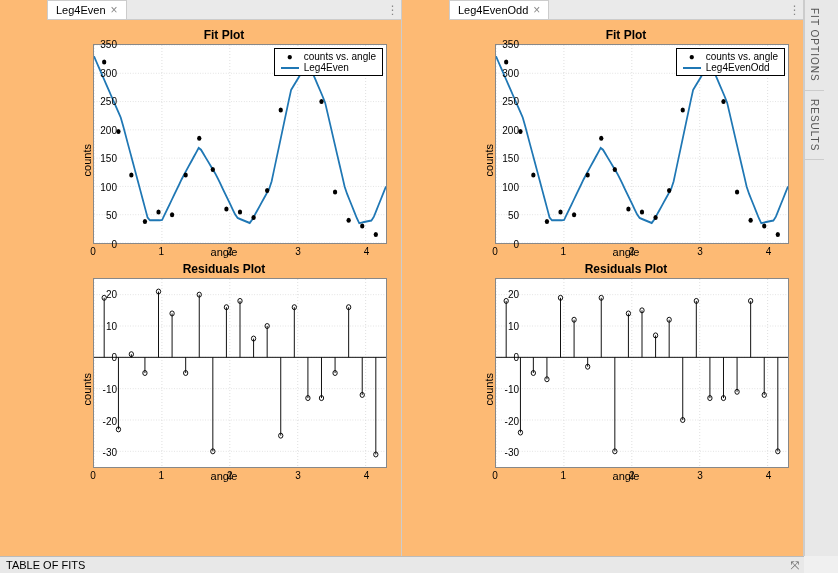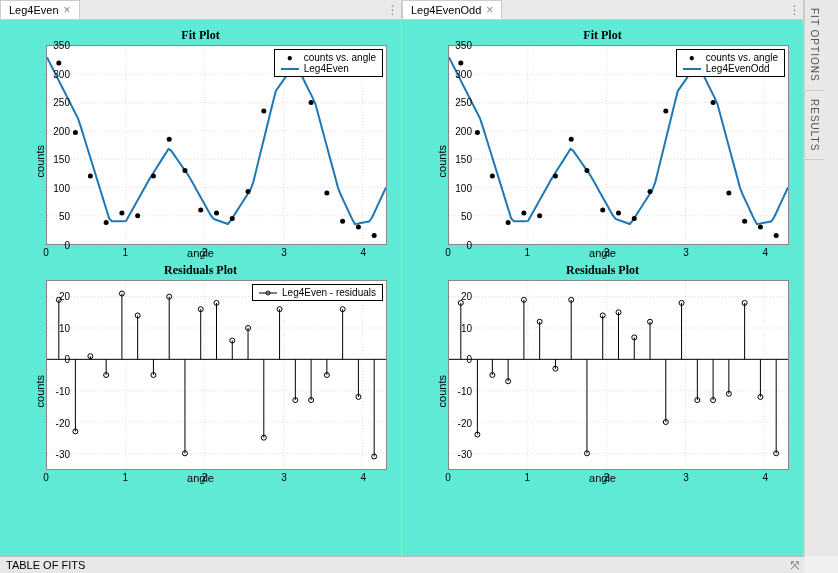--- a/index.html
+++ b/index.html
@@ -1,25 +1,25 @@
 <!DOCTYPE html>
 <html><head>
 <meta charset="utf-8">
 <style>
   * { box-sizing: border-box; margin: 0; padding: 0; }
   body { font-family: Arial, Helvetica, sans-serif; font-size: 11px; background: #f0f0f0; width: 838px; height: 573px; overflow: hidden; position: relative; }
   .main-area { display: flex; width: 804px; height: 556px; position: absolute; top: 0; left: 0; }
-  .panel { flex: 1; display: flex; flex-direction: column; border-right: 1px solid #ccc; background: #5eead4; position: relative; }
+  .panel { flex: 1; display: flex; flex-direction: column; border-right: 1px solid #ccc; background: #fdba74; position: relative; padding-left: 47px; }
   .tab-bar { height: 20px; background: #eaeaea; border-bottom: 1px solid #ccc; display: flex; align-items: stretch; }
   .tab { background: #fff; border: 1px solid #ccc; border-bottom: none; padding: 2px 8px; display: flex; align-items: center; gap: 5px; font-size: 11px; }
   .tab .close { color: #888; cursor: pointer; font-size: 12px; line-height: 1; }
   .tab-menu { margin-left: auto; width: 18px; display: flex; align-items: center; justify-content: center; color: #888; cursor: pointer; font-size: 12px; letter-spacing: -1px; }
   .panel-body { flex: 1; padding: 4px 8px 0 8px; display: flex; flex-direction: column; }
   .plot-box { background: #fff; border: 1px solid #888; position: relative; }
-  .plot-title { text-align: center; font-weight: bold; font-size: 12px; margin: 4px 0 2px 0; font-family: Liberation Serif, serif; }
+  .plot-title { text-align: center; font-weight: bold; font-size: 12px; margin: 4px 0 2px 0; }
   .ylabel { position: absolute; left: -6px; top: 50%; transform: translate(-100%, -50%) rotate(-90deg); transform-origin: right center; font-size: 11px; white-space: nowrap; }
   .xlabel { text-align: center; font-size: 11px; margin-top: 2px; }
   .legend { position: absolute; background: #fff; border: 1px solid #000; padding: 2px 6px; font-size: 10px; top: 3px; right: 3px; z-index: 5; }
   .legend-row { display: flex; align-items: center; gap: 5px; white-space: nowrap; }
   .swatch-dot { width: 18px; display: flex; justify-content: center; }
   .swatch-line { width: 18px; height: 2px; background: #1f77b4; }
   .axes-wrap { position: relative; margin-left: 38px; margin-right: 6px; }
   .yticks { position: absolute; left: -6px; top: 0; bottom: 0; width: 30px; }
   .ytick { position: absolute; right: 0; transform: translateY(50%); font-size: 10px; text-align: right; width: 30px; }
   .xticks { display: flex; justify-content: space-between; font-size: 10px; margin-top: 2px; }
@@ -117,31 +117,20 @@
             <span style="position: absolute; left: 69.7674%; transform: translateX(-50%);">3</span>
             <span style="position: absolute; left: 93.0233%; transform: translateX(-50%);">4</span>
           </div>
       </div>
       <div class="xlabel">angle</div>
 
       <div class="plot-title">Residuals Plot</div>
       <div class="axes-wrap" style="height:190px;">
         <div class="ylabel">counts</div>
         <div class="plot-box" style="height:190px;">
-          <div class="legend">
-            <div class="legend-row">
-              <span class="swatch-dot">
-                  <svg width="18" height="10">
-                    <line x1="0" y1="5" x2="18" y2="5" stroke="#000"></line>
-                    <circle cx="9" cy="5" r="2" fill="none" stroke="#000"></circle>
-                  </svg>
-                </span>
-              <span>Leg4Even - residuals</span>
-            </div>
-          </div>
           <svg width="100%" height="100%" preserveAspectRatio="none" id="svg-res-0" viewBox="0 0 339 188">
               <line class="grid-line" x1="0" x2="339" y1="172.33333333333334" y2="172.33333333333334"></line>
               <line class="grid-line" x1="0" x2="339" y1="141" y2="141"></line>
               <line class="grid-line" x1="0" x2="339" y1="109.66666666666666" y2="109.66666666666666"></line>
               <line class="grid-line" x1="0" x2="339" y1="78.33333333333333" y2="78.33333333333333"></line>
               <line class="grid-line" x1="0" x2="339" y1="47" y2="47"></line>
               <line class="grid-line" x1="0" x2="339" y1="15.666666666666686" y2="15.666666666666686"></line>
               <line class="grid-line" y1="0" y2="188" x1="0" x2="0"></line>
               <line class="grid-line" y1="0" y2="188" x1="78.83720930232558" x2="78.83720930232558"></line>
               <line class="grid-line" y1="0" y2="188" x1="157.67441860465115" x2="157.67441860465115"></line>

